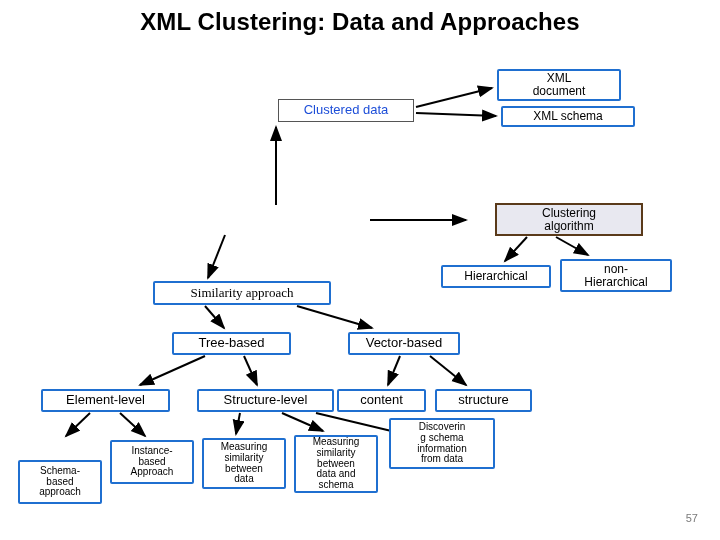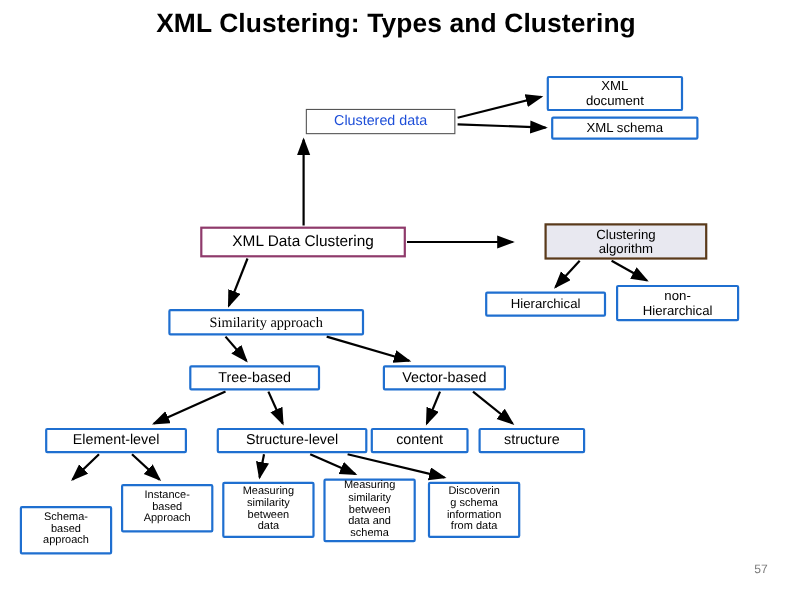--- a/index.html
+++ b/index.html
@@ -82,21 +82,21 @@
     bottom: 16px;
     font-size: 11px;
     color: #7a7a7a;
   }
 </style>
 </head>
 <body>
 
 <div id="slide">
 
-  <div id="title">XML Clustering: Types and Clustering</div>
+  <div id="title">XML Clustering: Data and Approaches</div>
 
   <div id="diagram">
     <svg width="720" height="440">
       <defs>
         <marker id="arrow" markerWidth="9" markerHeight="9" refX="7" refY="3" orient="auto" markerUnits="strokeWidth">
           <path d="M0,0 L8,3 L0,6 z" fill="#000000"></path>
         </marker>
       </defs>
       <g stroke="#000000" stroke-width="2" fill="none" marker-end="url(#arrow)">
         <path d="M416,52 L492,33"></path>
@@ -116,21 +116,20 @@
         <path d="M120,358 L145,381"></path>
         <path d="M240,358 L236,379"></path>
         <path d="M282,358 L323,376"></path>
         <path d="M316,358 L404,379"></path>
       </g>
     </svg>
   <div class="node n-blue" style="left: 497px; top: 14px; width: 124px; height: 32px; font-size: 12px; white-space: pre-line;">XML
 document</div>
       <div class="node n-blue" style="left: 501px; top: 51px; width: 134px; height: 21px; font-size: 12px; white-space: pre-line;">XML schema</div>
       <div class="node n-plain" style="left: 278px; top: 44px; width: 136px; height: 23px; font-size: 13px; white-space: pre-line;">Clustered data</div>
-      <div class="node n-purple" style="left: 182px; top: 151px; width: 187px; height: 28px; font-size: 14px; white-space: pre-line;">XML Data Clustering</div>
       <div class="node n-gray" style="left: 471px; top: 148px; width: 148px; height: 33px; font-size: 12px; white-space: pre-line;">Clustering
 algorithm</div>
       <div class="node n-blue" style="left: 441px; top: 210px; width: 110px; height: 23px; font-size: 12px; white-space: pre-line;">Hierarchical</div>
       <div class="node n-blue" style="left: 560px; top: 204px; width: 112px; height: 33px; font-size: 12px; white-space: pre-line;">non-
 Hierarchical</div>
       <div class="node n-blue" style="left: 153px; top: 226px; width: 178px; height: 24px; font-size: 13px; white-space: pre-line; font-family: Liberation Serif, serif;">Similarity approach</div>
       <div class="node n-blue" style="left: 172px; top: 277px; width: 119px; height: 23px; font-size: 13px; white-space: pre-line;">Tree-based</div>
       <div class="node n-blue" style="left: 348px; top: 277px; width: 112px; height: 23px; font-size: 13px; white-space: pre-line; text-align: right;">Vector-based</div>
       <div class="node n-blue" style="left: 41px; top: 334px; width: 129px; height: 23px; font-size: 13px; white-space: pre-line;">Element-level</div>
       <div class="node n-blue" style="left: 337px; top: 334px; width: 89px; height: 23px; font-size: 13px; white-space: pre-line;">content</div>
@@ -144,21 +143,21 @@
 Approach</div>
       <div class="node n-blue" style="left: 202px; top: 383px; width: 84px; height: 51px; font-size: 10px; white-space: pre-line;">Measuring
 similarity
 between
 data</div>
       <div class="node n-blue" style="left: 294px; top: 380px; width: 84px; height: 58px; font-size: 10px; white-space: pre-line;">Measuring
 similarity
 between
 data and
 schema</div>
-      <div class="node n-blue" style="left: 389px; top: 383px; width: 84px; height: 51px; font-size: 10px; white-space: pre-line;">Discoverin
+      <div class="node n-blue" style="left: 389px; top: 363px; width: 106px; height: 51px; font-size: 10px; white-space: pre-line;">Discoverin
 g schema
 information
 from data</div>
     </div>
 
   <div id="pagenum">57</div>
 
 </div>
 
 </body></html>

